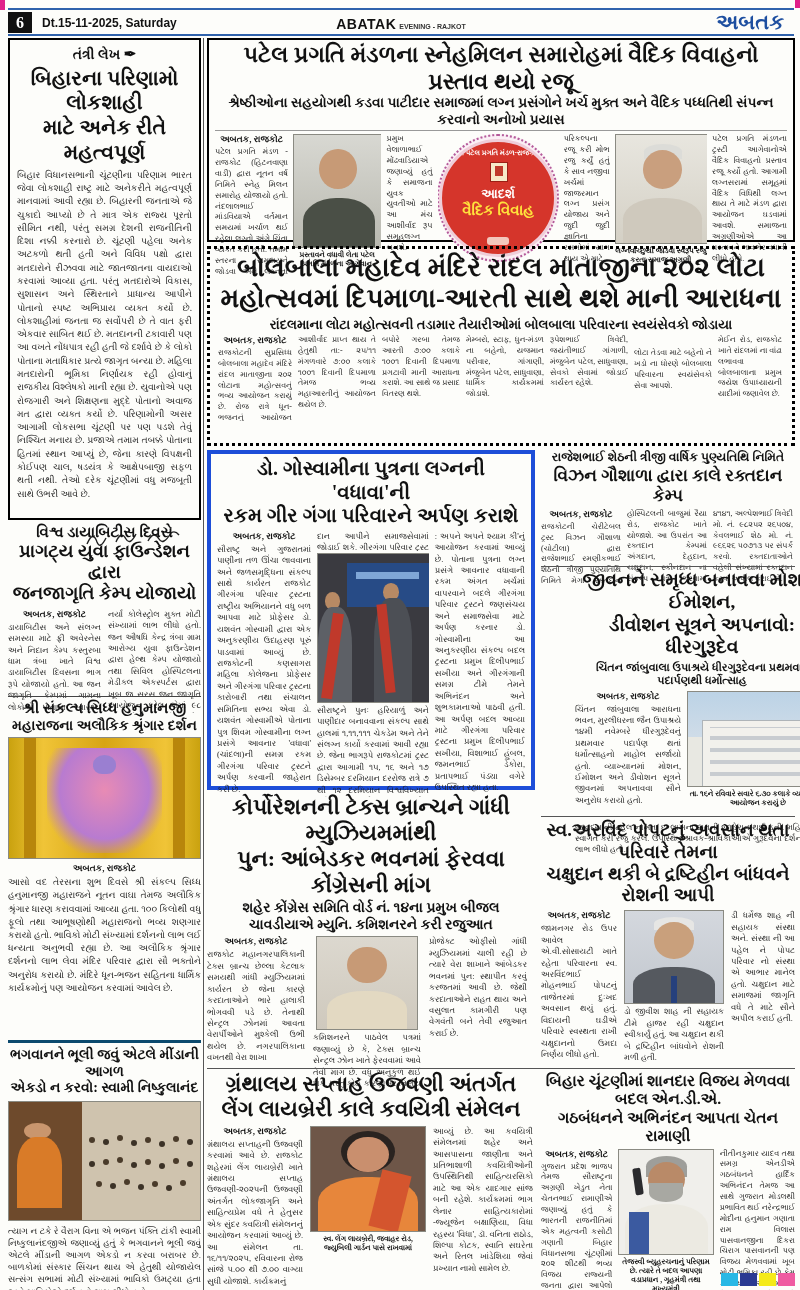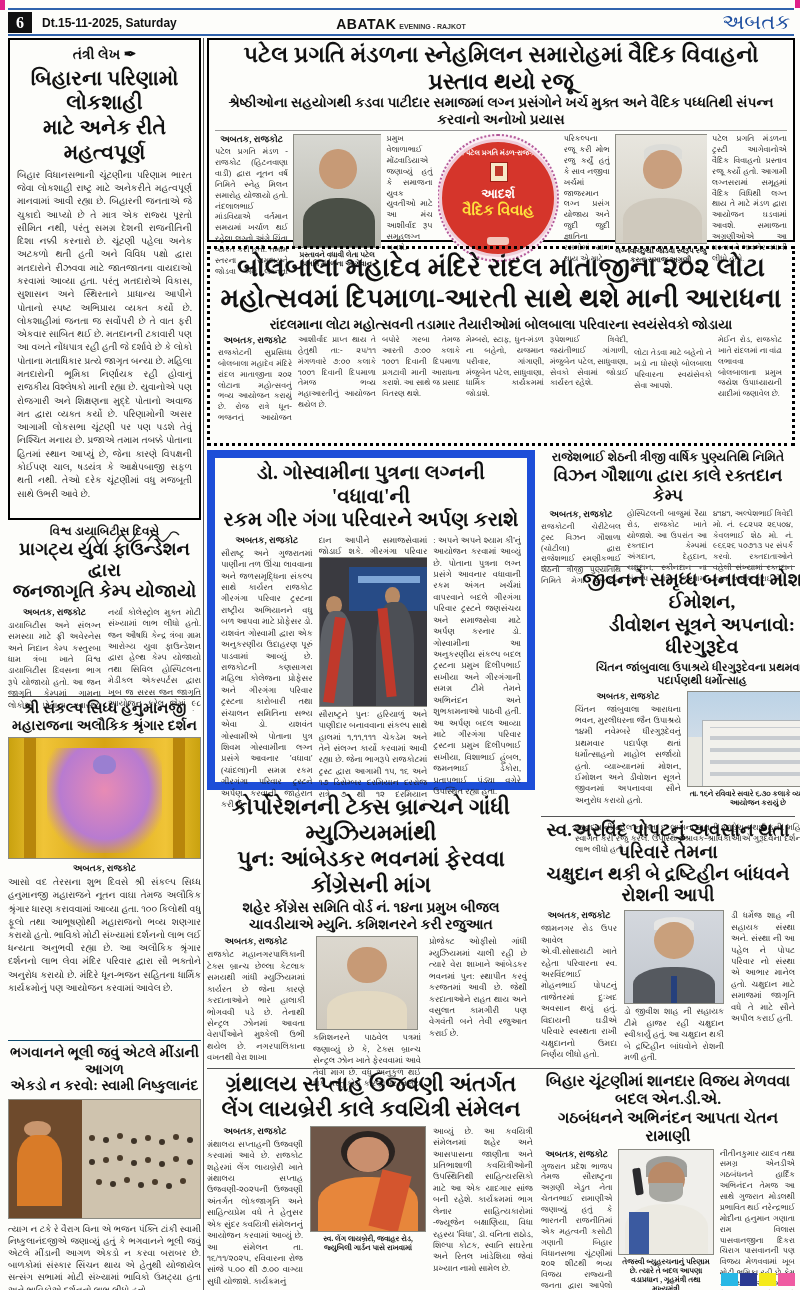--- a/index.html
+++ b/index.html
@@ -7,21 +7,21 @@
         font-family:"Liberation Serif",serif;color:#111;}
   .abs{position:absolute;}
   .rule{background:#2f62ac;}
   
   .pgnum{width:24px;height:21px;background:#111;color:#fff;font-family:"Liberation Serif",serif;
          font-weight:bold;font-size:16px;display:flex;align-items:center;justify-content:center;}
   .hdr-date{font-family:"Liberation Sans",sans-serif;font-weight:bold;font-size:12px;margin-left:10px;}
   .hdr-center{font-family:"Liberation Sans",sans-serif;position:absolute;left:0;right:0;text-align:center;top:3px;}
   .hdr-center .mh{font-weight:bold;font-size:14px;letter-spacing:.5px;}
   .hdr-center .mhs{font-size:7px;font-weight:bold;color:#333;margin-left:3px;}
-  .hdr-logo{position:absolute;right:4px;top:-2px;color:#1e4fa0;font-weight:normal;font-size:21px;
+  .hdr-logo{position:absolute;right:10px;top:-2px;color:#1e4fa0;font-weight:bold;font-size:21px;
             font-family:"Liberation Serif",serif;}
   
   .kicker{font-weight:bold;text-align:center;}
   .hl{font-weight:bold;text-align:center;line-height:1.18;}
   .sub{font-weight:bold;text-align:center;line-height:1.2;}
   .dateline{font-weight:bold;font-size:9px;text-align:center;margin-bottom:2px;}
   .btxt{font-size:8.4px;line-height:1.36;text-align:justify;color:#1c1c1c;overflow:hidden;}
   .cols{display:flex;overflow:hidden;}
   .cols>div{overflow:hidden;}
   .cap{font-size:7.4px;font-weight:bold;text-align:center;line-height:1.25;margin-top:2px;}
@@ -77,21 +77,21 @@
     </div>
     <div class="hl" style="font-size:20.5px;margin:3px 0 1px;">બિહારના પરિણામો લોકશાહી</div>
     <div class="hl" style="font-size:20.5px;margin-bottom:5px;">માટે અનેક રીતે મહત્વપૂર્ણ</div>
     <div class="btxt" style="font-size:9.3px;line-height:1.43;height:355px;">બિહાર વિધાનસભાની ચૂંટણીના પરિણામ ભારત જેવા લોકશાહી રાષ્ટ્ર માટે અનેકરીતે મહત્વપૂર્ણ માનવામાં આવી રહ્યા છે. બિહારની જનતાએ જે ચુકાદો આપ્યો છે તે માત્ર એક રાજ્ય પૂરતો સીમિત નથી, પરંતુ સમગ્ર દેશની રાજનીતિની દિશા નક્કી કરનારો છે. ચૂંટણી પહેલા અનેક અટકળો થતી હતી અને વિવિધ પક્ષો દ્વારા મતદારોને રીઝવવા માટે જાતજાતના વાયદાઓ કરવામાં આવ્યા હતા. પરંતુ મતદારોએ વિકાસ, સુશાસન અને સ્થિરતાને પ્રાધાન્ય આપીને પોતાનો સ્પષ્ટ અભિપ્રાય વ્યક્ત કર્યો છે. લોકશાહીમાં જનતા જ સર્વોપરી છે તે વાત ફરી એકવાર સાબિત થઈ છે. મતદાનની ટકાવારી પણ આ વખતે નોંધપાત્ર રહી હતી જે દર્શાવે છે કે લોકો પોતાના મતાધિકાર પ્રત્યે જાગૃત બન્યા છે. મહિલા મતદારોની ભૂમિકા નિર્ણાયક રહી હોવાનું રાજકીય વિશ્લેષકો માની રહ્યા છે. યુવાનોએ પણ રોજગારી અને શિક્ષણના મુદ્દે પોતાનો અવાજ મત દ્વારા વ્યક્ત કર્યો છે. પરિણામોની અસર આગામી લોકસભા ચૂંટણી પર પણ પડશે તેવું નિશ્ચિત મનાય છે. પ્રજાએ તમામ તબક્કે પોતાના હિતમાં સ્થાન આપ્યું છે, જેના કારણે વિપક્ષની કોઈપણ ચાલ, ષડયંત્ર કે આક્ષેપબાજી સફળ થતી નથી. તેઓ દરેક ચૂંટણીમાં વધુ મજબૂતી સાથે ઉભરી આવે છે.</div>
     <svg width="110" height="26" style="display:block;margin:2px 0 0 auto;">
       <path d="M5 18 q6 -14 10 -2 q3 8 9 -4 M34 16 q5 -12 10 -3 q4 7 10 -5 M66 15 q6 -11 11 -2 q4 7 12 -6 q4 -3 8 2" stroke="#222" stroke-width="1.4" fill="none"></path>
     </svg>
   </div>
 
   <div class="abs box" style="left:8px;top:524px;width:193px;height:170px;">
-    <div class="kicker" style="font-size:12px;">વિશ્વ ડાયાબિટીસ દિવસે</div>
+    <div class="kicker" style="font-size:15px;">વિશ્વ ડાયાબિટીસ દિવસે</div>
     <div class="hl" style="font-size:18px;">પ્રાગટ્ય યુવા ફાઉન્ડેશન દ્વારા</div>
     <div class="hl" style="font-size:18px;margin-bottom:4px;">જનજાગૃતિ કેમ્પ યોજાયો</div>
     <div class="cols" style="gap:7px;height:104px;">
       <div style="width:93px;">
         <div class="dateline">અબતક, રાજકોટ</div>
         <div class="btxt">ડાયાબિટીસ અને સંલગ્ન સમસ્યા માટે ફ્રી અવેરનેસ અને નિદાન કેમ્પ કસ્તુરબા ધામ ત્રંબા ખાતે વિશ્વ ડાયાબિટીસ દિવસના ભાગ રૂપે યોજાયો હતો. આ જન જાગૃતિ કેમ્પમાં ગામના લોકોએ પોતાના સ્વાસ્થ્ય જાળવણી માટે પહેલું ચૂક તે જાતે</div>
       </div>
       <div style="width:93px;">
         <div class="btxt">નર્યા કોલેસ્ટ્રોલ મુક્ત મોટી સંખ્યામાં લાભ લીધો હતો. જન ઔષધિ કેન્દ્ર ત્રંબા ગ્રામ આરોગ્ય યુવા ફાઉન્ડેશન દ્વારા હેલ્થ કેમ્પ યોજાયો તથા સિવિલ હોસ્પિટલના મેડીકલ એકસ્પર્ટસ દ્વારા ખૂબ જ સરસ જન જાગૃતિ આયોજન કરેલ જેમાં ૯૮ નાગરિકોએ લાભ લીધો હતો.</div>
       </div>
@@ -104,21 +104,21 @@
     <div class="ph" style="width:191px;height:120px;background:linear-gradient(90deg,#caa20f,#f0c437 18%,#d7a514 50%,#f0c437 82%,#caa20f);">
       <div class="shape" style="left:20%;top:8%;width:60%;height:88%;background:radial-gradient(ellipse at 50% 40%,#e88bb4 0%,#b87bd0 55%,rgba(0,0,0,0) 78%);"></div>
       <div class="shape" style="left:44%;top:14%;width:12%;height:16%;border-radius:50% 50% 40% 40%;background:#9a7fd1;"></div>
       <div class="shape" style="left:8%;top:0;width:6%;height:100%;background:#b8860b;"></div>
       <div class="shape" style="right:8%;top:0;width:6%;height:100%;background:#b8860b;"></div>
     </div>
     <div class="dateline" style="margin-top:4px;">અબતક, રાજકોટ</div>
     <div class="btxt" style="font-size:9.3px;line-height:1.42;height:150px;">આસો વદ તેરસના શુભ દિવસે શ્રી સંકલ્પ સિધ્ધ હનુમાનજી મહારાજને નૂતન વાઘા તેમજ અલૌકિક શ્રૃંગાર ધારણ કરાવવામાં આવ્યા હતા. ૧૦૦ કિલોથી વધુ ફૂલો તથા આભૂષણોથી મહારાજનો ભવ્ય શણગાર કરાયો હતો. ભાવિકો મોટી સંખ્યામાં દર્શનનો લાભ લઈ ધન્યતા અનુભવી રહ્યા છે. આ અલૌકિક શ્રૃંગાર દર્શનનો લાભ લેવા મંદિર પરિવાર દ્વારા સૌ ભક્તોને અનુરોધ કરાયો છે. મંદિરે ધૂન-ભજન સહિતના ધાર્મિક કાર્યક્રમોનું પણ આયોજન કરવામાં આવેલ છે.</div>
   </div>
 
-  <div class="abs box" style="left:8px;top:1040px;width:193px;height:250px;border-top:1px solid #0c4a6e;padding-top:4px;">
+  <div class="abs box" style="left:8px;top:1040px;width:193px;height:250px;border-top:3px solid #0c4a6e;padding-top:4px;">
     <div class="hl" style="font-size:14px;">ભગવાનને ભૂલી જવું એટલે મીંડાની આગળ</div>
     <div class="hl" style="font-size:14px;margin-bottom:4px;">એકડો ન કરવો: સ્વામી નિષ્કુલાનંદ</div>
     <div class="ph" style="width:191px;height:118px;background:#cfc3ae;">
       <div class="shape" style="left:0;top:0;width:38%;height:100%;background:#6e4a2c;"></div>
       <div class="shape" style="left:8%;top:18%;width:14%;height:14%;border-radius:50%;background:#c9966e;"></div>
       <div class="shape" style="left:4%;top:30%;width:24%;height:60%;border-radius:40% 40% 0 0;background:#d97b28;"></div>
       <div class="shape" style="left:42%;top:30%;width:6px;height:6px;border-radius:50%;background:#4a3b2a;box-shadow:14px 2px 0 #3c3227,28px -2px 0 #4a3b2a,42px 3px 0 #3c3227,56px 0 0 #4a3b2a,70px 4px 0 #3c3227,84px -1px 0 #4a3b2a,98px 2px 0 #3c3227,14px 22px 0 #4a3b2a,0 24px 0 #3c3227,28px 20px 0 #4a3b2a,42px 25px 0 #3c3227,56px 22px 0 #4a3b2a,70px 26px 0 #3c3227,84px 21px 0 #4a3b2a,98px 24px 0 #3c3227,7px 44px 0 #4a3b2a,21px 46px 0 #3c3227,35px 42px 0 #4a3b2a,49px 47px 0 #3c3227,63px 44px 0 #4a3b2a,77px 48px 0 #3c3227,91px 43px 0 #4a3b2a;"></div>
     </div>
     <div class="btxt" style="font-size:9px;margin-top:4px;height:112px;">ત્યાગ ન ટકે રે વૈરાગ વિના એ ભજન પંક્તિ ટાંકી સ્વામી નિષ્કુલાનંદજીએ જણાવ્યું હતું કે ભગવાનને ભૂલી જવું એટલે મીંડાની આગળ એકડો ન કરવા બરાબર છે. બાળકોમાં સંસ્કાર સિંચન થાય એ હેતુથી યોજાયેલ સત્સંગ સભામાં મોટી સંખ્યામાં ભાવિકો ઉમટ્યા હતા અને ભાવિકોએ દર્શનનો લાભ લીધો હતો.</div>
   </div>
@@ -196,21 +196,21 @@
         </div>
       <div style="width:78px;">
           <div class="btxt" style="font-size:7.9px;margin-top:13px;">લોટા તેડવા માટે બહેનો ને ખડો ના ધોરણે બોલબાલા પરિવારના સ્વયંસેવકો સેવા આપશે.</div>
         </div>
       <div style="width:64px;">
           <div class="btxt" style="font-size:7.9px;">મેઈન રોડ, રાજકોટ ખાતે રાંદલમાં ના વાંઢા લભાવવા બોલબાલાના પ્રમુખ જયેશ ઉપાધ્યાયની યાદીમાં જણાવેલ છે.</div>
         </div>
     </div>
   </div>
 
-  <div class="abs box" style="left:207px;top:450px;width:328px;height:340px;border:8px solid #1d4ed8;padding:3px 6px;">
+  <div class="abs box" style="left:207px;top:450px;width:328px;height:340px;border:4px solid #1d4ed8;padding:3px 6px;">
     <div class="hl" style="font-size:20px;">ડો. ગોસ્વામીના પુત્રના લગ્નની 'વધાવા'ની</div>
     <div class="hl" style="font-size:20px;margin-bottom:3px;">રકમ ગીર ગંગા પરિવારને અર્પણ કરાશે</div>
     <div class="cols" style="gap:6px;height:278px;">
       <div style="width:96px;">
         <div class="dateline">અબતક, રાજકોટ</div>
         <div class="btxt">સૌરાષ્ટ્ર અને ગુજરાતમાં પાણીના તળ ઊંચા લાવવાના અને જળસમૃદ્ધિના સંકલ્પ સાથે કાર્યરત રાજકોટ ગીરગંગા પરિવાર ટ્રસ્ટના રાષ્ટ્રીય અભિયાનને વધુ બળ આપવા માટે પ્રોફેસર ડો. યશવંત ગોસ્વામી દ્વારા એક અનુકરણીય ઉદાહરણ પૂરું પાડવામાં આવ્યું છે. રાજકોટની કણસાગરા મહિલા કોલેજના પ્રોફેસર અને ગીરગંગા પરિવાર ટ્રસ્ટના કારોબારી તથા સંચાલન સમિતિના સભ્ય એવા ડો. યશવંત ગોસ્વામીએ પોતાના પુત્ર શિવમ ગોસ્વામીના લગ્ન પ્રસંગે આવનાર 'વધાવા' (ચાંદલા)ની સમગ્ર રકમ ગીરગંગા પરિવાર ટ્રસ્ટને અર્પણ કરવાની જાહેરાત કરી છે.</div>
       </div>
       <div style="width:114px;">
         <div class="btxt" style="height:20px;">દાન આપીને સમાજસેવામાં જોડાઈ શકે. ગીરગંગા પરિવાર ટ્રસ્ટ દ્વારા</div>
         <div class="ph" style="width:112px;height:148px;background:#3a3a40;margin:2px 0;">

